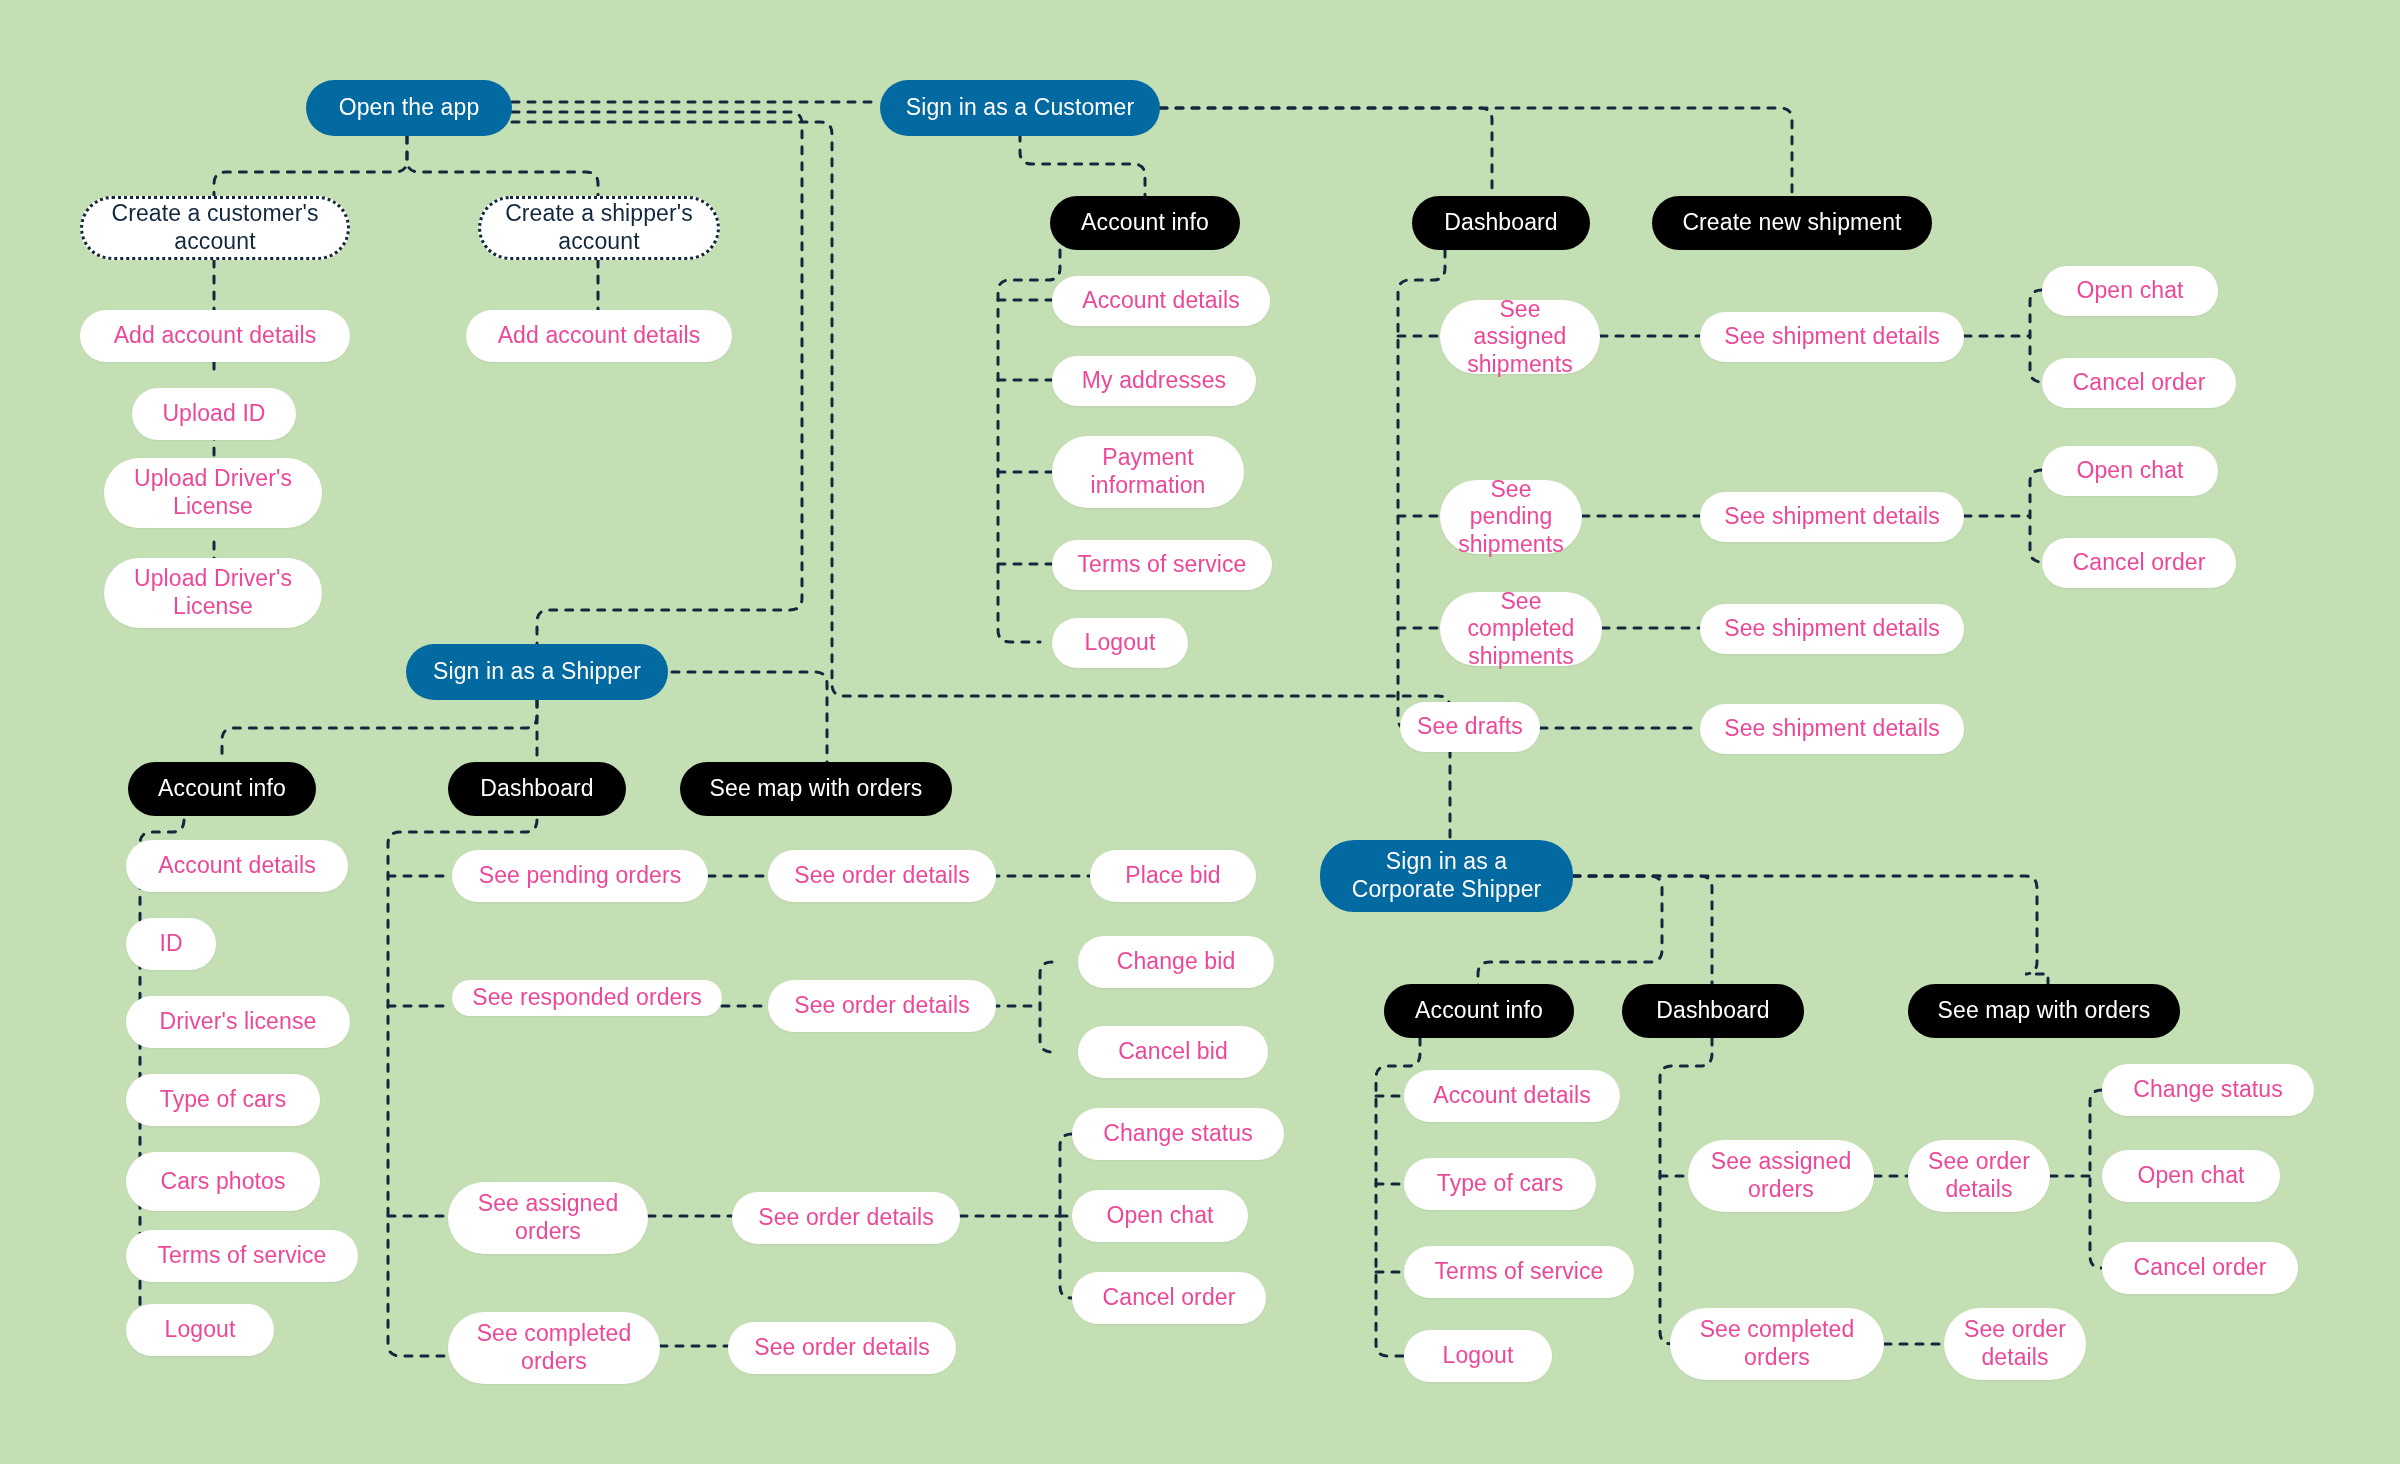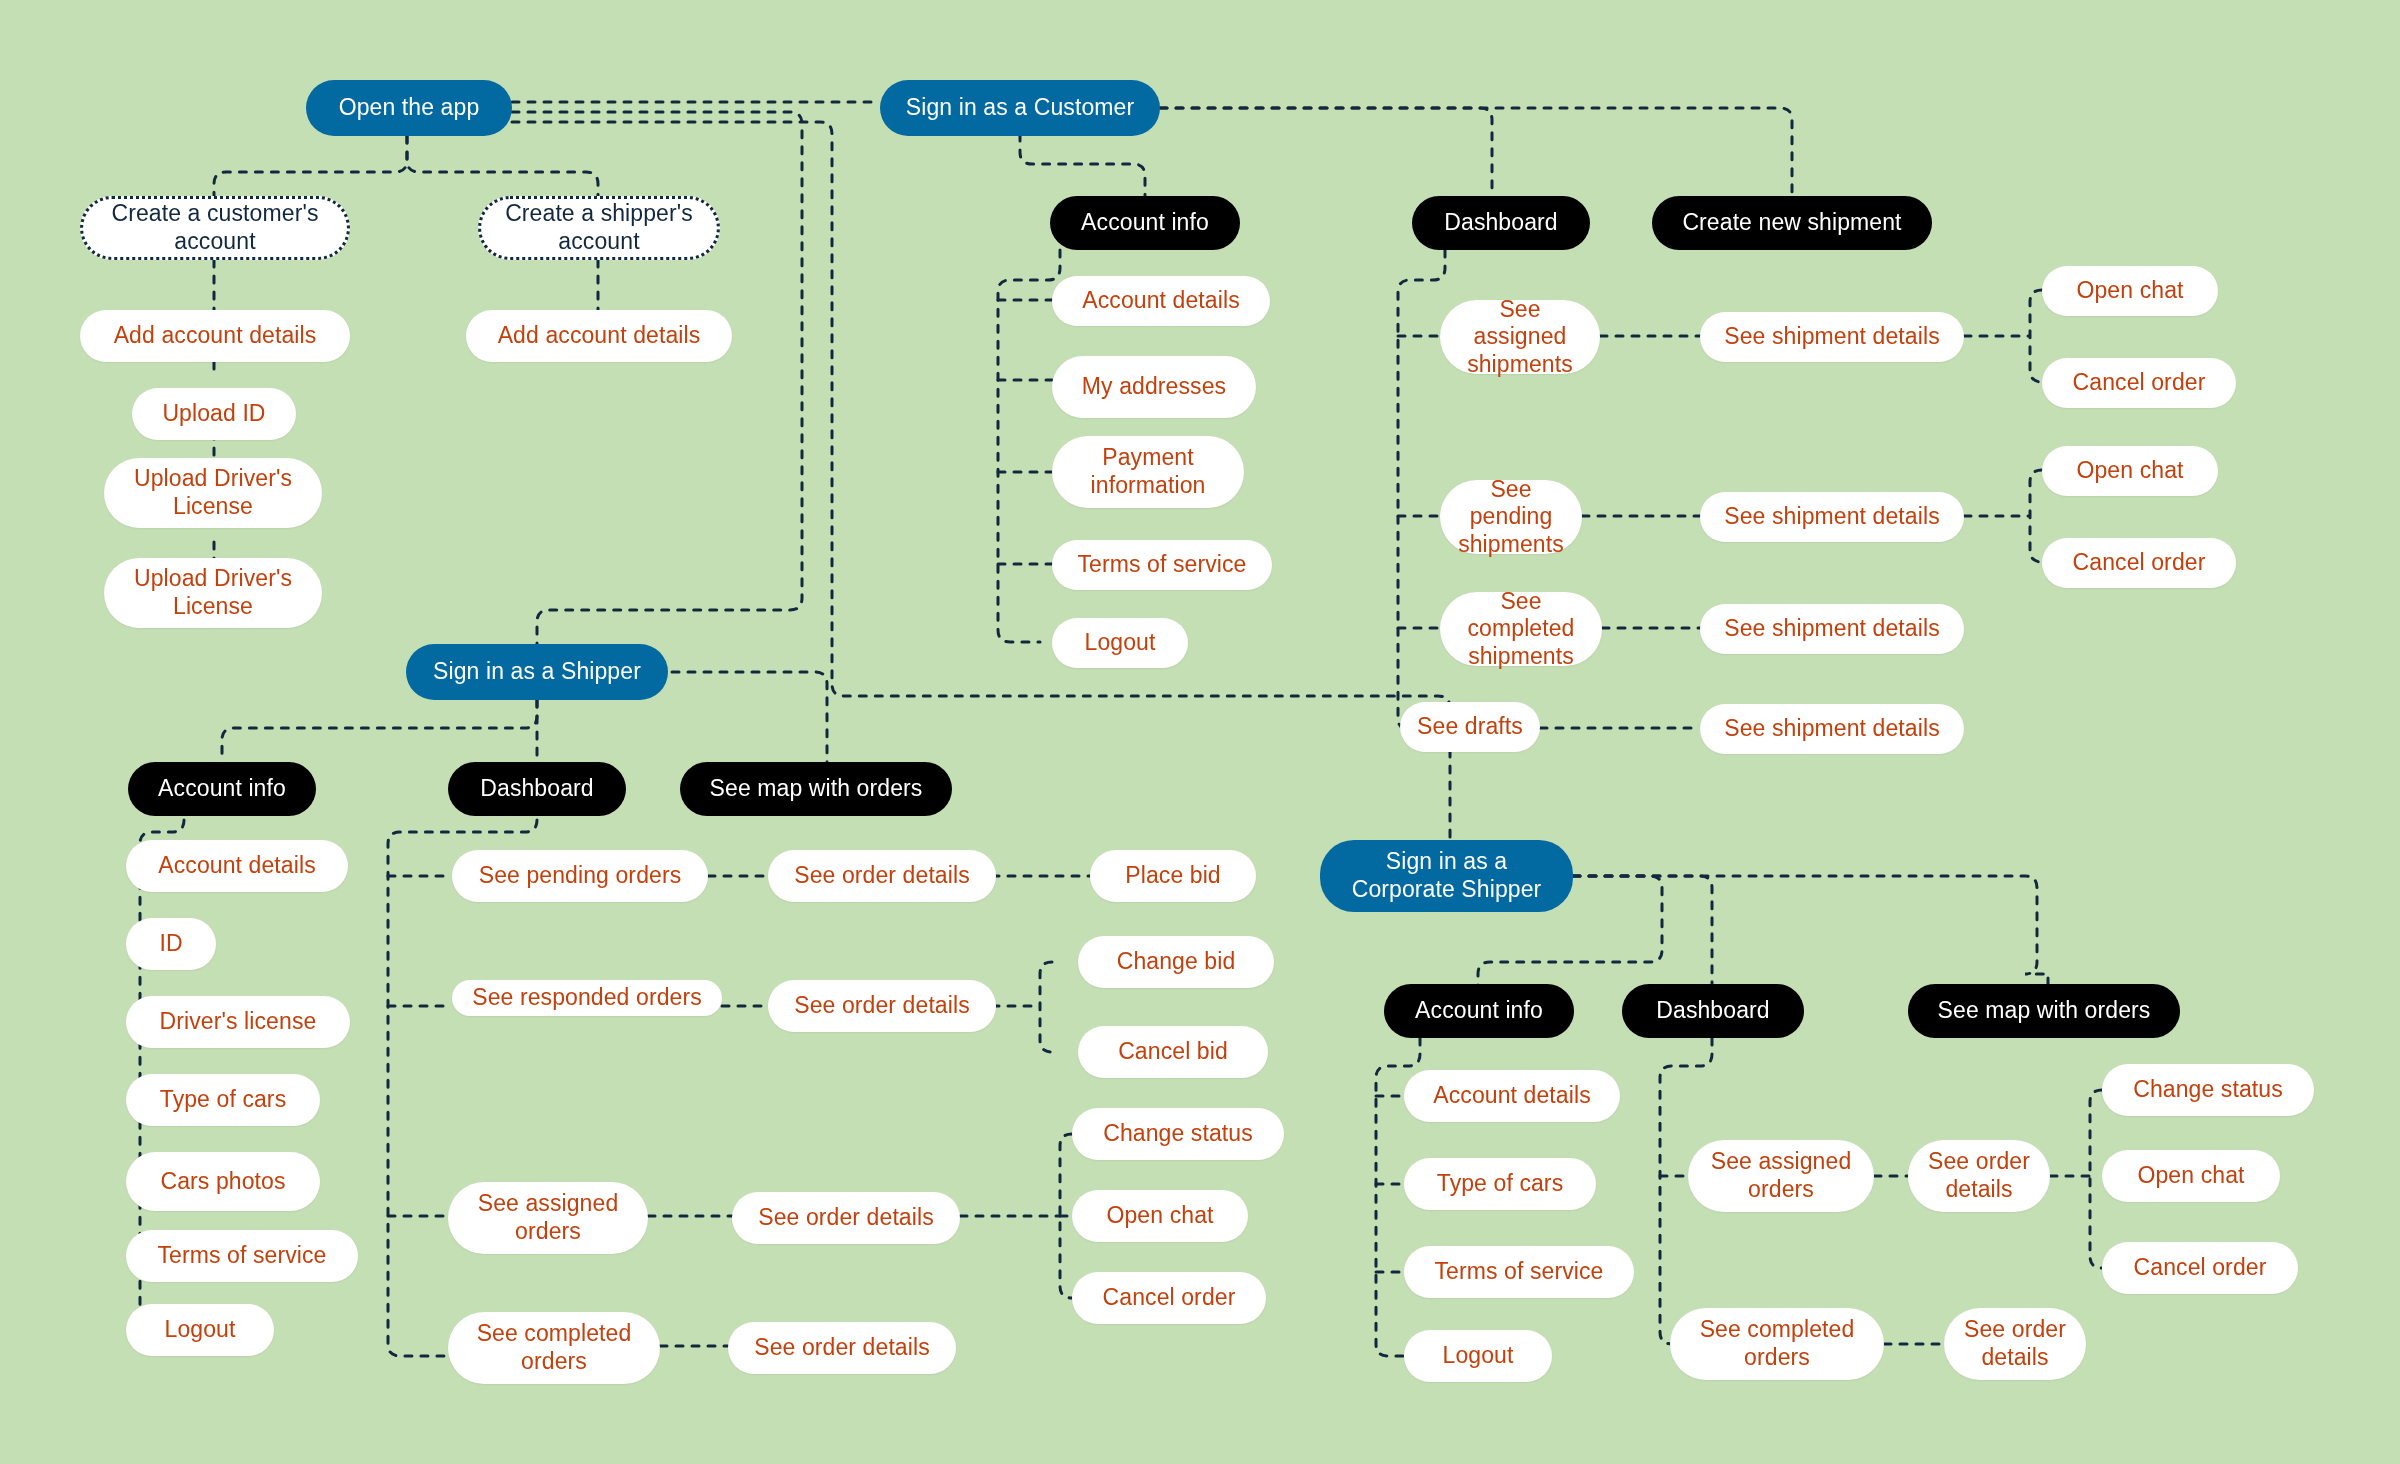--- a/index.html
+++ b/index.html
@@ -18,21 +18,21 @@
     display:flex;align-items:center;justify-content:center;
     text-align:center;
     border-radius:999px;
     font-size:23px;
     line-height:1.18;
     letter-spacing:.1px;
     padding:0 14px;
     z-index:5;
   }
   .node.n-white{
-    background:#ffffff;color:#c2410c;font-weight:400;
+    background:#ffffff;color:#ec4899;font-weight:400;
     box-shadow:0 1px 2px rgba(0,0,0,0.06);
   }
   .node.n-black{
     background:#000000;color:#ffffff;font-weight:400;
     border-radius:28px;
   }
   .node.n-red{
     background:#0369a1;color:#ffffff;font-weight:400;
     border-radius:999px;
   }
@@ -153,21 +153,21 @@
   <div class="node n-red" style="left:880px;top:80px;width:280px;height:56px;">Sign in as a Customer</div>
 
   <div class="node n-black" style="left:1050px;top:196px;width:190px;height:54px;">Account info</div>
 
   <div class="node n-black" style="left:1412px;top:196px;width:178px;height:54px;">Dashboard</div>
 
   <div class="node n-black" style="left:1652px;top:196px;width:280px;height:54px;">Create new shipment</div>
 
   <div class="node n-white" style="left:1052px;top:276px;width:218px;height:50px;">Account details</div>
 
-  <div class="node n-white" style="left:1052px;top:356px;width:204px;height:62px;">My addresses</div>
+  <div class="node n-white" style="left:1052px;top:356px;width:204px;height:50px;">My addresses</div>
 
   <div class="node n-white two-line" style="left:1052px;top:436px;width:192px;height:72px;">Payment information</div>
 
   <div class="node n-white" style="left:1052px;top:540px;width:220px;height:50px;">Terms of service</div>
 
   <div class="node n-white" style="left:1052px;top:618px;width:136px;height:50px;">Logout</div>
 
   <div class="node n-white two-line" style="left:1440px;top:300px;width:160px;height:74px;">See assigned shipments</div>
 
   <div class="node n-white two-line" style="left:1440px;top:480px;width:142px;height:74px;">See pending shipments</div>

